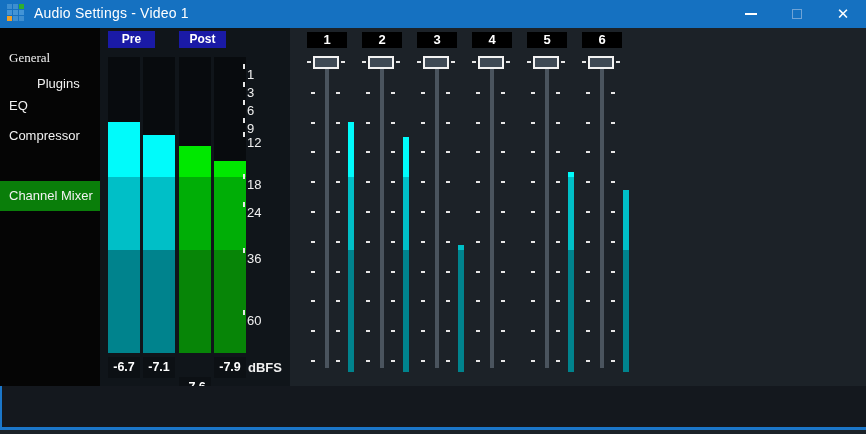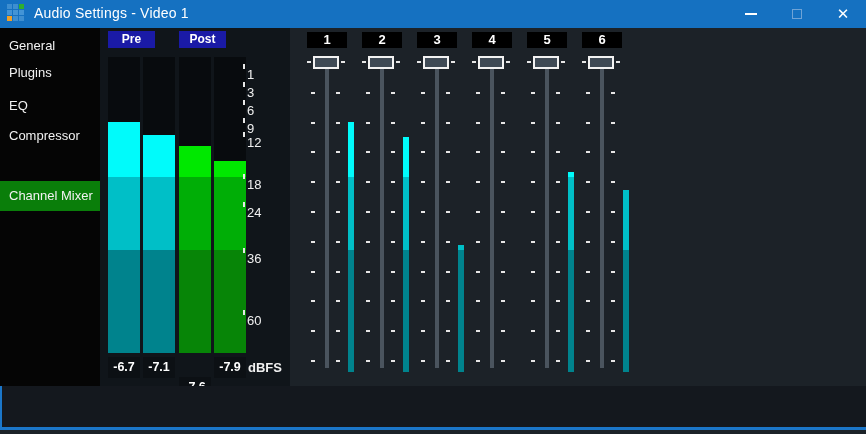--- a/index.html
+++ b/index.html
@@ -72,22 +72,22 @@
       </div>
     <div id="btn-max" class="abs caption-btn">
         <div class="sq"></div>
       </div>
     <div id="btn-close-x" class="abs caption-btn">
         <span>✕</span>
       </div>
   </div>
 
   <div id="sidebar" class="abs">
-      <div class="side-item" style="top: 3px; background: transparent;">General</div>
-      <div class="side-item" style="top: 30px; background: transparent;">Plugins</div>
+      <div class="side-item" style="top: 15px; background: transparent; font-family: Liberation Serif, serif;">General</div>
+      <div class="side-item" style="top: 41px; background: transparent; margin-left: 28px;">Plugins</div>
       <div class="side-item" style="top: 63px; background: transparent;">EQ</div>
       <div class="side-item" style="top: 93px; background: transparent;">Compressor</div>
       <div class="side-item" style="top: 153px; background: rgb(10, 126, 10);">Channel Mixer</div>
     </div>
 
   <div id="meter-panel" class="abs">
       <div class="grp-label" style="left: 8px; top: 3px; width: 47px;">Pre</div>
       <div class="meter-track" style="left: 8px; top: 29px; width: 32px; height: 296px;"></div>
       <div class="meter-seg" style="left: 8px; top: 94px; width: 32px; height: 55px; background: rgb(0, 251, 251);"></div>
       <div class="meter-seg" style="left: 8px; top: 149px; width: 32px; height: 73px; background: rgb(0, 191, 199);"></div>

